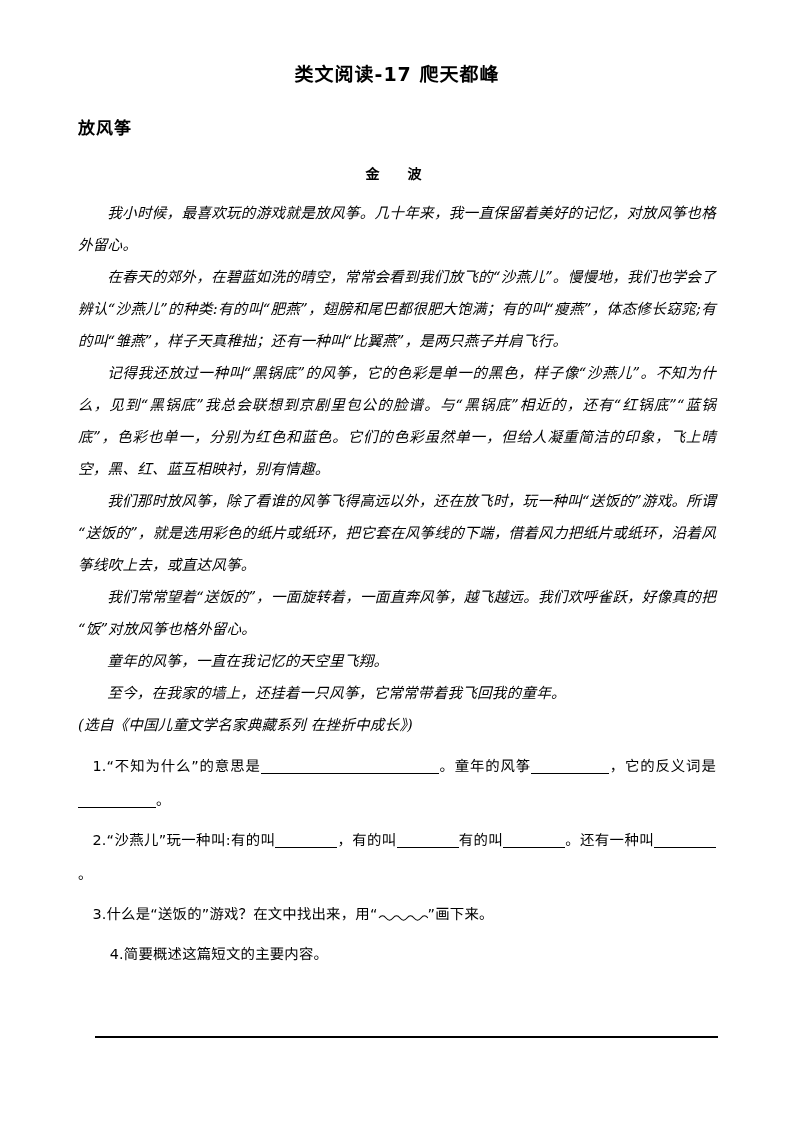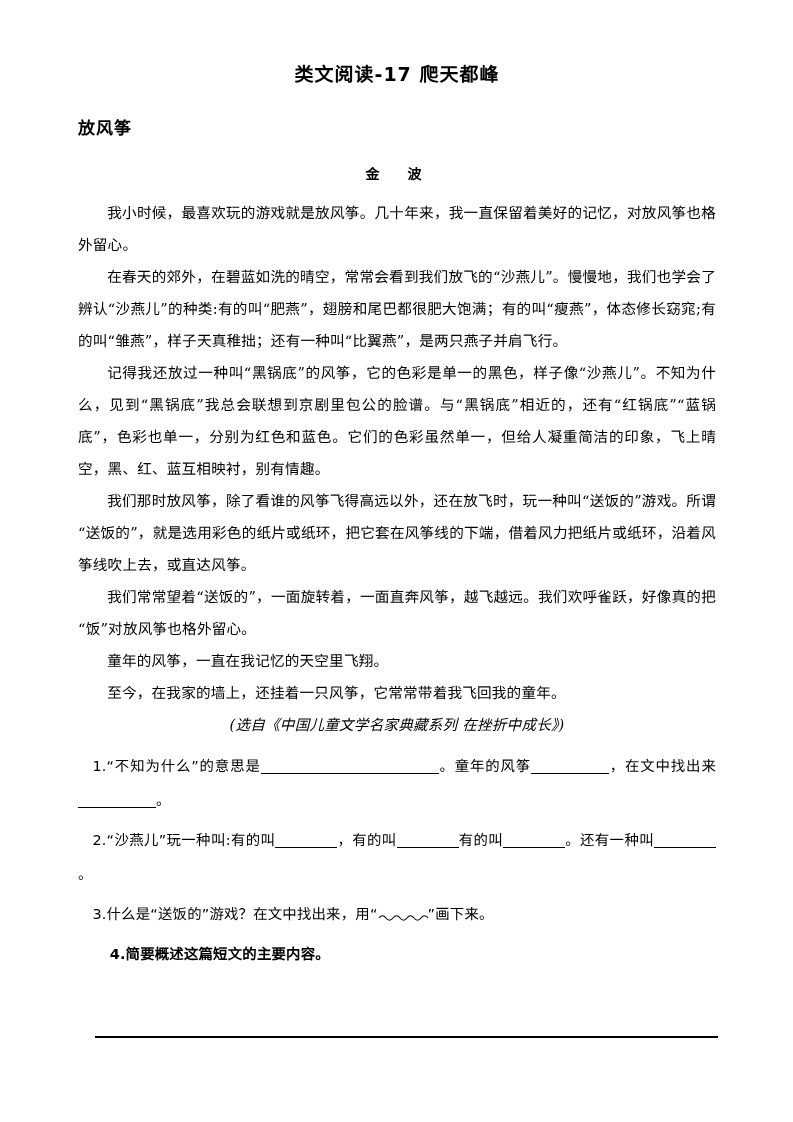--- a/index.html
+++ b/index.html
@@ -62,51 +62,51 @@
   
   .body-text p {
     font-family: "DejaVu Serif", "Liberation Serif", serif;
     font-size: 14.6px;
     line-height: 32px;
     margin: 0;
     text-align: justify;
     text-justify: inter-ideograph;
     text-indent: 2em;
     letter-spacing: 0.2px;
+    font-style: italic;
   }
   .body-text p.first {
     text-indent: 2em;
   }
   .source {
     font-family: "DejaVu Serif", "Liberation Serif", serif;
     font-size: 14.6px;
     line-height: 32px;
     margin: 0 0 8px 0;
-    text-align: center;
+    text-align: left;
     font-style: italic;
     letter-spacing: 0.2px;
   }
 
   
   .questions {
     margin-top: 6px;
   }
   .questions p {
     font-family: "DejaVu Sans", "Liberation Sans", sans-serif;
     font-size: 14.4px;
     line-height: 34px;
     margin: 0 0 6px 0;
     text-align: justify;
     text-justify: inter-ideograph;
     text-indent: 1em;
     letter-spacing: 0.2px;
   }
   .questions p.indent2 {
     text-indent: 2.2em;
-    font-weight: bold;
   }
   .blank {
     display: inline-block;
     border-bottom: 1px solid #000;
     vertical-align: -3px;
     height: 15px;
   }
   .blank.w-long  { width: 178px; }
   .blank.w-mid   { width: 78px;  }
   .blank.w-short { width: 62px;  }
@@ -148,21 +148,21 @@
       <p>我们那时放风筝，除了看谁的风筝飞得高远以外，还在放飞时，玩一种叫“送饭的”游戏。所谓“送饭的”，就是选用彩色的纸片或纸环，把它套在风筝线的下端，借着风力把纸片或纸环，沿着风筝线吹上去，或直达风筝。</p>
       <p>我们常常望着“送饭的”，一面旋转着，一面直奔风筝，越飞越远。我们欢呼雀跃，好像真的把“饭”对放风筝也格外留心。</p>
       <p>童年的风筝，一直在我记忆的天空里飞翔。</p>
       <p>至今，在我家的墙上，还挂着一只风筝，它常常带着我飞回我的童年。</p>
     </div>
 
     <div class="source">(选自《中国儿童文学名家典藏系列  在挫折中成长》)</div>
 
     <div class="questions">
 
-      <p><span>1.</span><span>“不知为什么”的意思是</span><span class="blank w-long"></span><span>。童年的风筝</span><span class="blank w-mid"></span><span>，</span><span>在文中找出来</span><span class="blank w-mid"></span><span>。</span></p>
+      <p><span>1.</span><span>“不知为什么”的意思是</span><span class="blank w-long"></span><span>。童年的风筝</span><span class="blank w-mid"></span><span>，</span><span>它的反义词是</span><span class="blank w-mid"></span><span>。</span></p>
 
       <p><span>2.</span><span>“沙燕儿”玩一种叫:有的叫</span><span class="blank w-short"></span><span>，有的叫</span><span class="blank w-short"></span><span>有的叫</span><span class="blank w-short"></span><span>。还有一种</span><span>叫</span><span class="blank w-short"></span><span>。</span></p>
 
       <p><span>3.</span><span>什么是“送饭的”游戏？在文中找出来，用“</span><span class="wavy"><svg width="50" height="10" viewBox="0 0 50 10" xmlns="http://www.w3.org/2000/svg">
               <path d="M1,7 Q4.5,2.5 8,7 T15,7 T22,7 T29,7 T36,7 T43,7 T50,7" fill="none" stroke="#000" stroke-width="1.1"></path>
             </svg></span><span>”画下来。</span></p>
 
       <p class="indent2"><span>4.</span><span>简要概述这篇短文的主要内容。</span></p>
 
     </div>

